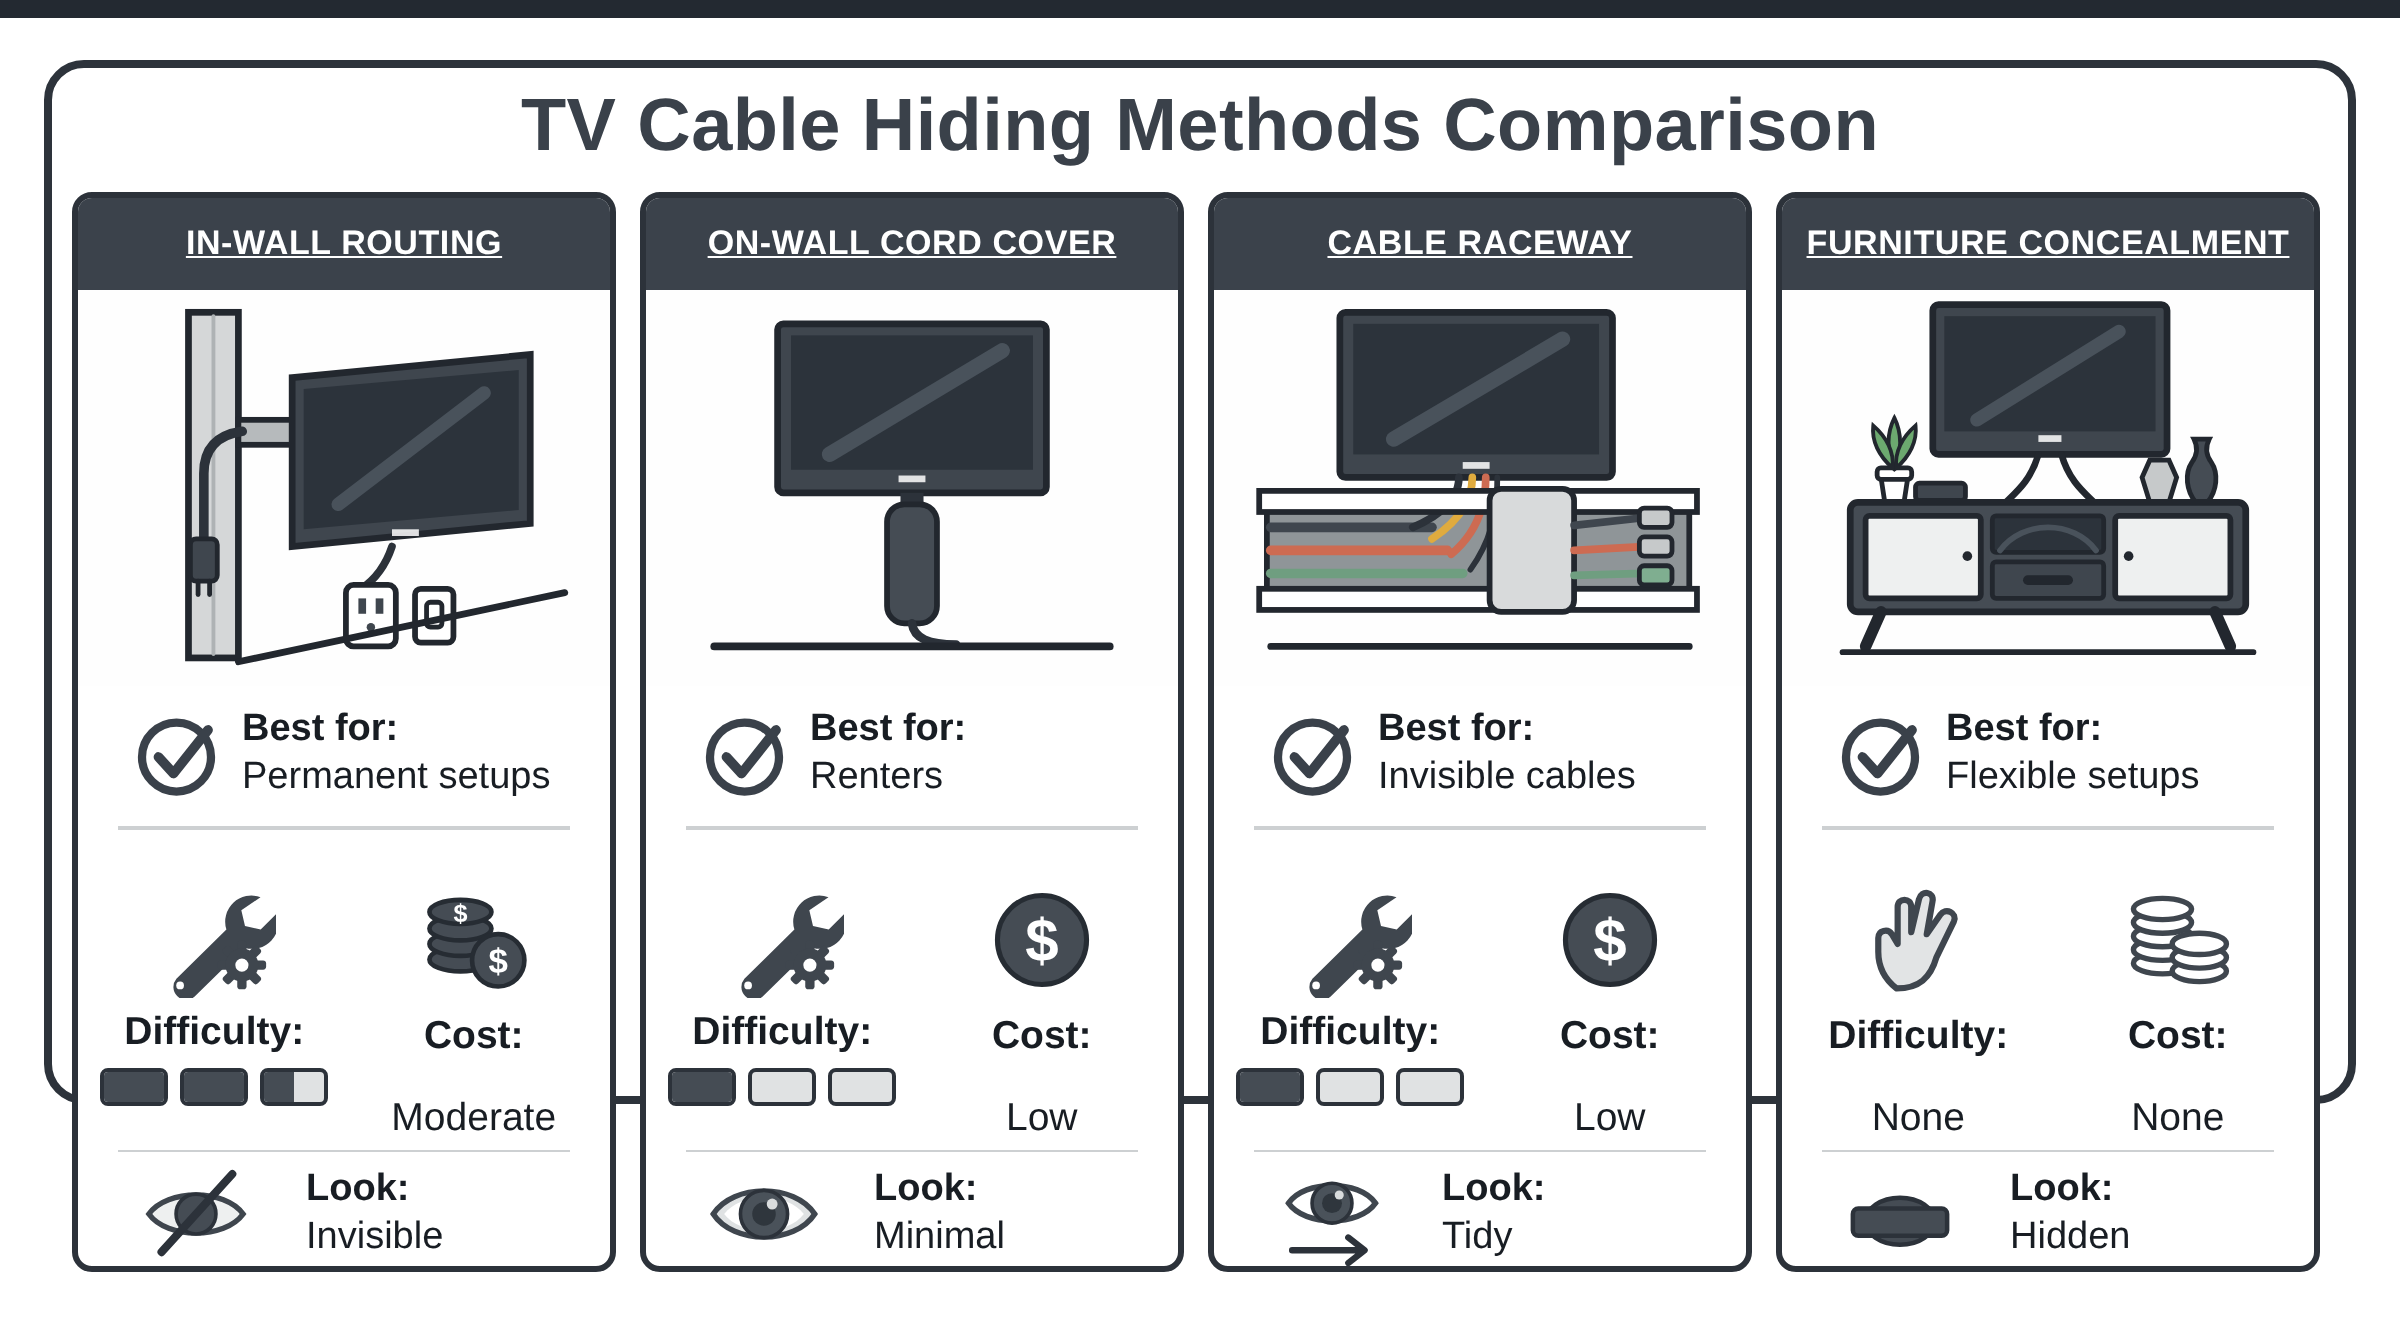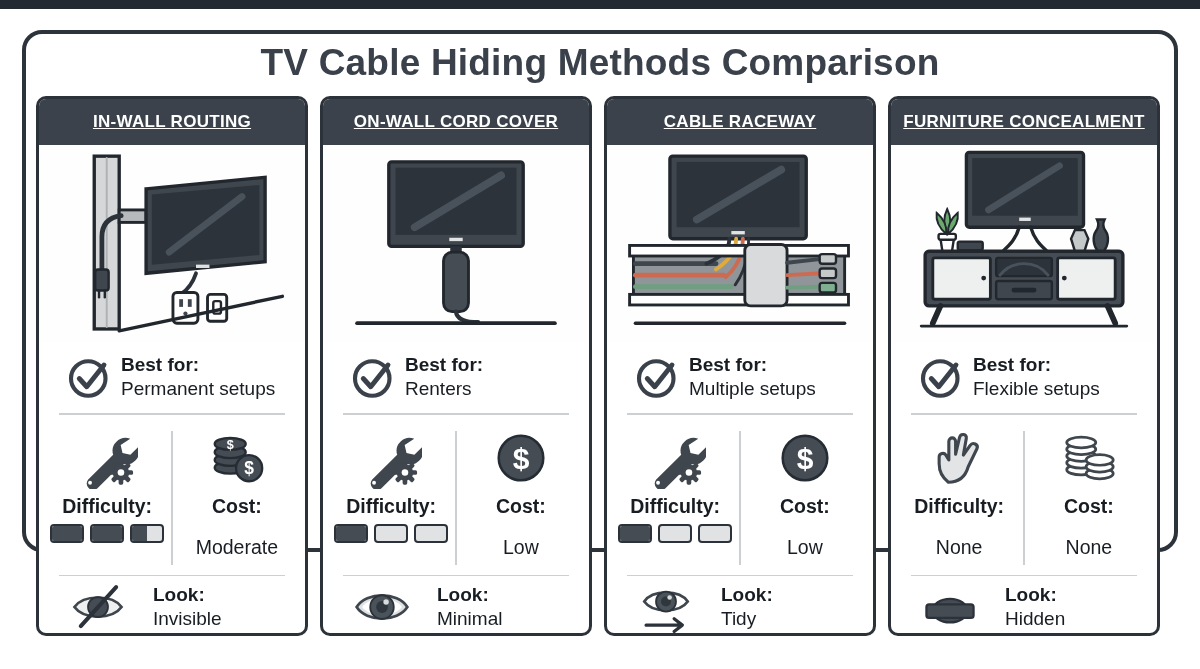--- a/index.html
+++ b/index.html
@@ -14,21 +14,21 @@
         background:#ffffff;display:flex;flex-direction:column;overflow:hidden;}
   .card-header{flex:0 0 46px;background:#3b424b;display:flex;align-items:center;justify-content:center;}
   .card-header h2{margin:0;font-size:17px;font-weight:700;color:#ffffff;letter-spacing:.3px;white-space:nowrap;text-decoration:underline;}
   .illustration{flex:0 0 198px;display:flex;align-items:center;justify-content:center;background:#fefefe;}
   .row{display:flex;align-items:center;}
   .best-for{flex:0 0 68px;padding:0 10px 0 26px;gap:8px;}
   .icon-check{width:48px;height:48px;flex:0 0 48px;}
   .tb .label{font-weight:700;font-size:19px;line-height:1.25;}
   .tb .value{font-size:19px;line-height:1.25;}
   .hr{flex:0 0 1.5px;height:1.5px;background:#cdd0d2;margin:2px 20px;}
-  .diff-cost{flex:0 0 146px;display:flex;padding:8px 4px 2px;}
+  .diff-cost{flex:0 0 146px;display:flex;padding:8px 4px 2px;align-items:flex-end;}
   .vdiv{width:1.5px;background:#cdd0d2;margin:6px 0;}
   .half{flex:1;display:flex;flex-direction:column;align-items:center;}
   .half .icon64{width:62px;height:62px;margin-top:2px;}
   .half .label{font-weight:700;font-size:19.5px;margin-top:6px;}
   .bars{display:flex;gap:6px;margin-top:6px;height:19px;}
   .bar-seg{width:34px;height:19px;box-sizing:border-box;border:2.5px solid #2c323a;border-radius:4px;
            background:#e0e2e3;overflow:hidden;}
   .bar-fill{height:100%;background:#454c54;}
   .half .value{font-size:19.5px;margin-top:18px;}
   .look{flex:1;padding:0 4px 6px 28px;gap:24px;}
@@ -297,21 +297,21 @@
             <line x1="16" y1="180" x2="234" y2="180" stroke="#22272e" stroke-width="3.5"></line>
           </g>
         </svg>
       </div>
       <div class="row best-for">
         <svg class="icon-check">
             <use href="#icon-check-circle"></use>
           </svg>
         <div class="tb">
           <div class="label">Best for:</div>
-          <div class="value">Multiple setups</div>
+          <div class="value">Invisible cables</div>
         </div>
       </div>
       <div class="hr"></div>
       <div class="diff-cost">
         <div class="half">
           <svg class="icon64">
               <use href="#icon-wrench-gear"></use>
             </svg>
           <div class="label">Difficulty:</div>
           <div class="bars">

